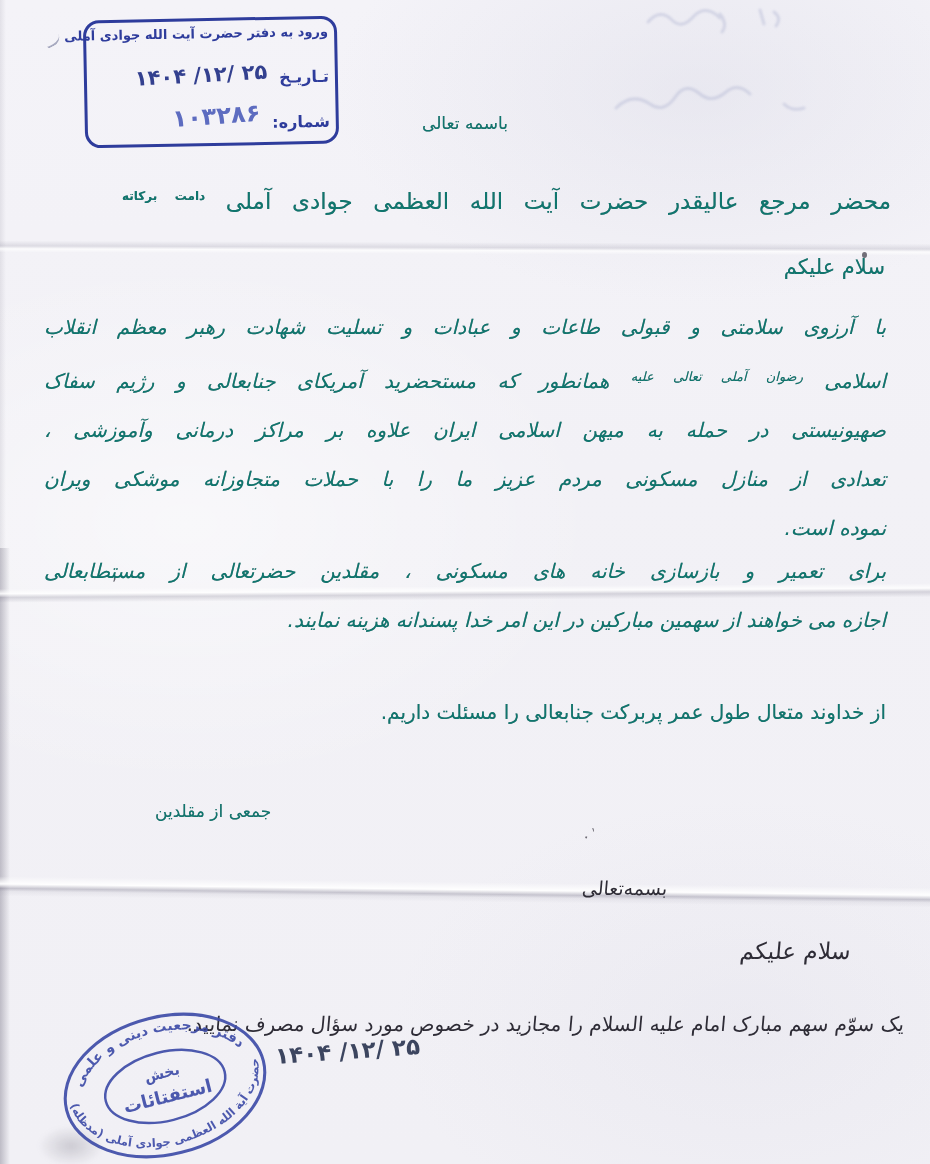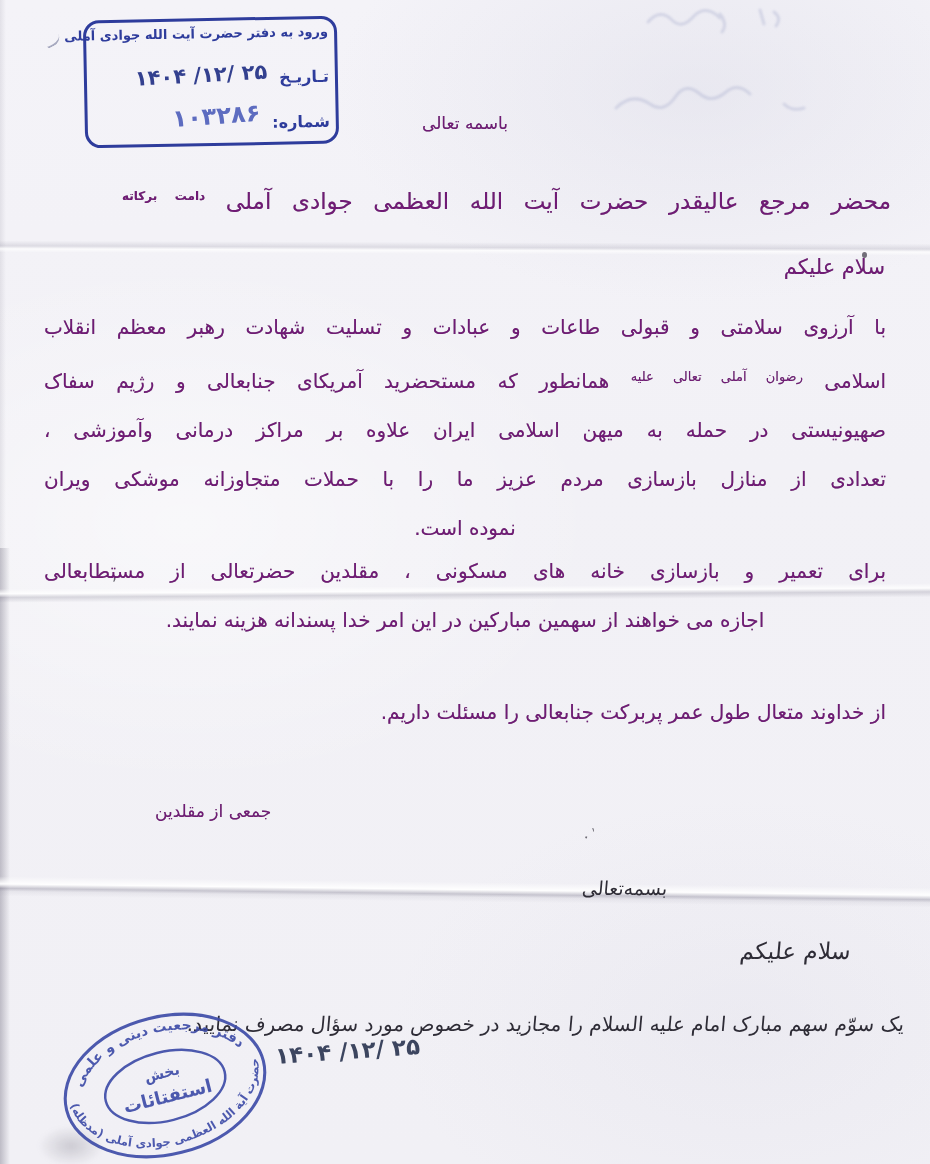--- a/index.html
+++ b/index.html
@@ -62,33 +62,33 @@
   .entry-stamp .val-date{
     font-size:21px;font-weight:bold;letter-spacing:1px;
     transform:rotate(-2deg) translateY(-2px);color:#33408f;
   }
   .entry-stamp .val-num{
     font-size:24px;font-weight:bold;letter-spacing:6px;color:#5d6cc0;
     transform:rotate(-3deg) translateY(-5px);
   }
 
   
-  .typed{color:#701a75;text-shadow:0 0 .6px rgba(40,38,48,.45);}
+  .typed{color:#0f766e;text-shadow:0 0 .6px rgba(40,38,48,.45);}
   .besmellah{position:absolute;top:113px;left:0;width:100%;text-align:center;font-size:17px;}
   .salutation{
     position:absolute;top:188px;right:39px;left:44px;direction:rtl;
     font-size:23px;text-align:justify;text-align-last:justify;padding-left:78px;box-sizing:border-box;
   }
   .salutation .hon{font-size:12px;vertical-align:9px;font-weight:bold;}
   .greeting{position:absolute;top:255px;right:45px;direction:rtl;font-size:21px;}
-  .para{position:absolute;right:44px;left:44px;direction:rtl;font-size:20px;line-height:49px;}
+  .para{position:absolute;right:44px;left:44px;direction:rtl;font-size:20px;line-height:49px;font-style:italic;}
   .para-1{top:303px;}
   .para-2{top:547px;}
   .jline{text-align:justify;text-align-last:justify;}
-  .rline{text-align:center;}
+  .rline{text-align:right;}
   .inline-hon{font-size:13px;vertical-align:7px;}
   .closing{position:absolute;top:700px;right:44px;direction:rtl;font-size:20px;}
   .signature{position:absolute;top:801px;left:155px;direction:rtl;font-size:17px;}
 
   
   .hand{
     color:#2e2c36;direction:rtl;white-space:nowrap;
     transform:skewX(-5deg);
   }
   .reply-besmellah{position:absolute;top:877px;left:582px;font-size:19px;}
@@ -165,21 +165,21 @@
 <div class="typed greeting">سلام علیکم</div>
 
 <div class="typed para para-1">
   <div class="jline">با آرزوی سلامتی و قبولی طاعات و عبادات و تسلیت شهادت رهبر معظم انقلاب</div>
   <div class="jline">
     <span>اسلامی</span>
     <span class="inline-hon">رضوان آملی تعالی علیه</span>
     <span>همانطور که مستحضرید آمریکای جنابعالی و رژیم سفاک</span>
   </div>
   <div class="jline">صهیونیستی در حمله به میهن اسلامی ایران علاوه بر مراکز درمانی وآموزشی ،</div>
-  <div class="jline">تعدادی از منازل بازسازی مردم عزیز ما را با حملات متجاوزانه موشکی ویران</div>
+  <div class="jline">تعدادی از منازل مسکونی مردم عزیز ما را با حملات متجاوزانه موشکی ویران</div>
   <div class="rline">نموده است.</div>
 </div>
 
 <div class="typed para para-2">
   <div class="jline">برای تعمیر و بازسازی خانه های مسکونی ، مقلدین حضرتعالی از مستطابعالی</div>
   <div class="rline">اجازه می خواهند از سهمین مبارکین در این امر خدا پسندانه هزینه نمایند.</div>
 </div>
 
 <div class="typed closing">از خداوند متعال طول عمر پربرکت جنابعالی را مسئلت داریم.</div>
 <div class="typed signature">جمعی از مقلدین</div>

